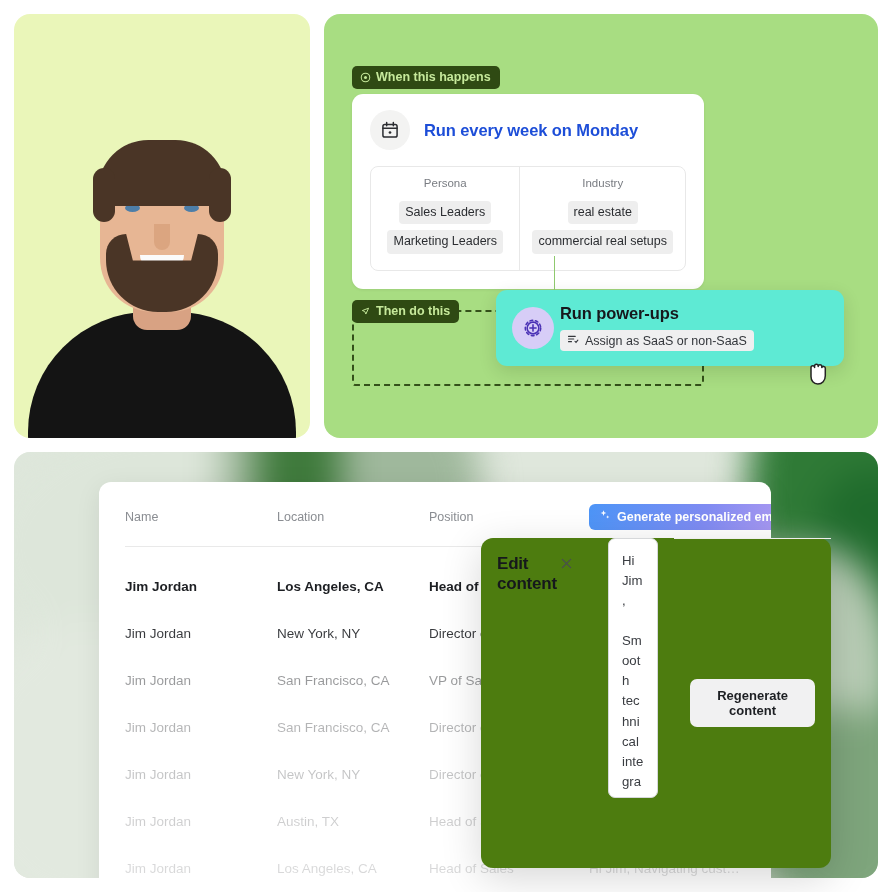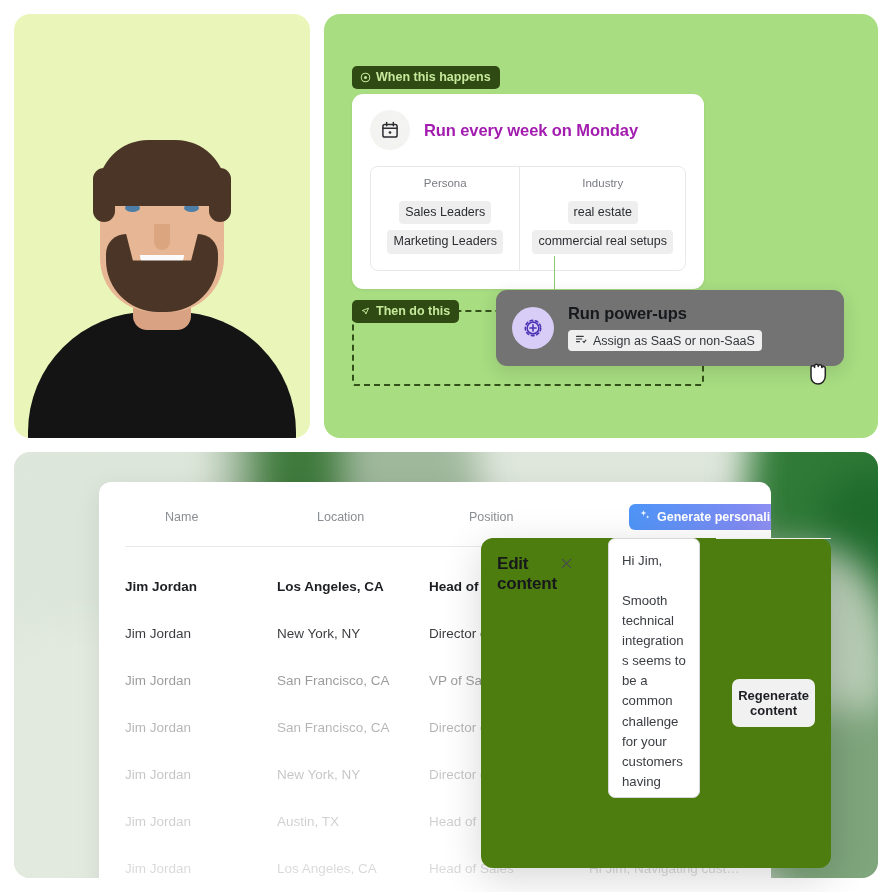--- a/index.html
+++ b/index.html
@@ -100,21 +100,21 @@
     background: #fff; border-radius: 11px;
     box-shadow: 0 1px 3px rgba(0,0,0,.07);
     padding: 16px 18px 18px 18px;
   }
   .trigger-head { display:flex; align-items:center; gap: 14px; }
   .trigger-icon {
     width: 40px; height: 40px; border-radius: 50%;
     background: #f3f3f2; display:flex; align-items:center; justify-content:center;
     flex: 0 0 auto;
   }
-  .trigger-title { font-size: 16.5px; font-weight: 700; color: #a21caf; letter-spacing:-.1px; }
+  .trigger-title { font-size: 16.5px; font-weight: 700; color: #1d4ed8; letter-spacing:-.1px; }
 
   .filters {
     margin-top: 16px;
     border: 1px solid #e8e8e8; border-radius: 8px;
     display: flex;
     text-align: center;
   }
   .filter-col { flex: 1; padding: 10px 12px 12px 12px; }
   .filter-col + .filter-col { border-left: 1px solid #e8e8e8; }
   .filter-label { font-size: 11.5px; color: #797c82; margin-bottom: 6px; }
@@ -131,24 +131,24 @@
     background: #8fc96e;
   }
   .drop-zone {
     position: absolute; left: 352px; top: 310px;
     width: 352px; height: 76px;
     border: 2px dashed #34501a; border-radius: 3px;
   }
   .action-card {
     position: absolute; left: 496px; top: 290px;
     width: 348px;
-    background: #737373; border-radius: 11px;
+    background: #5eead4; border-radius: 11px;
     box-shadow: 0 6px 18px rgba(20,40,10,.14);
     padding: 14px 16px 15px 16px;
-    display: flex; align-items: center; gap: 14px;
+    display: flex; align-items: center; gap: 6px;
     z-index: 5;
   }
   .action-icon {
     width: 42px; height: 42px; border-radius: 50%;
     background: #d7cdf7; display:flex; align-items:center; justify-content:center;
     flex: 0 0 auto;
   }
   .action-title { font-size: 16.5px; font-weight: 700; color: #16181c; letter-spacing:-.1px;}
   .action-pill {
     display: inline-flex; align-items: center; gap: 6px;
@@ -172,21 +172,21 @@
 
   .table-panel {
     position: absolute; left: 85px; top: 30px;
     width: 672px; height: 420px;
     background: #ffffff;
     border-radius: 12px 12px 0 0;
     box-shadow: 0 6px 26px rgba(0,0,0,.08);
     padding: 22px 26px 0 26px;
     overflow: hidden;
   }
-  .thead { display:flex; align-items:center; padding-bottom: 16px; margin-left: 40px; }
+  .thead { display:flex; align-items:center; padding-bottom: 16px; }
   .th { font-size: 12.5px; color: #8a8d92; }
   .c-name { width: 152px; flex:0 0 152px; }
   .c-loc  { width: 152px; flex:0 0 152px; }
   .c-pos  { width: 160px; flex:0 0 160px; }
   .c-mail { flex: 1 1 auto; }
   .gen-btn {
     display:inline-flex; align-items:center; gap:6px;
     background: linear-gradient(100deg,#4d95f7 0%,#7f8bf2 55%,#b49bf0 100%);
     color:#fff; font-size:12.5px; font-weight:600;
     padding: 5px 11px 6px 10px; border-radius:6px; border:0; cursor:pointer;
@@ -221,21 +221,21 @@
     font-size: 13.2px; line-height: 1.52; color:#3a3d42;
     background:#fff; overflow:hidden;
   }
   .modal-foot {
     display:flex; align-items:center; justify-content:space-between;
     padding: 14px 16px 16px 16px;
     border-top: 1px solid #eeeeee;
   }
   .btn-ghost {
     background:#f1f1f2; border:0; border-radius:7px; cursor:pointer;
-    font-size:13px; font-weight:700; color:#1d1f23; padding:9px 6px;
+    font-size:13px; font-weight:700; color:#1d1f23; padding:9px 27px;
     font-family:"Liberation Sans", sans-serif;
   }
   .foot-right { display:flex; align-items:center; gap:10px; }
   .btn-text {
     background:none; border:0; cursor:pointer;
     font-size:13px; font-weight:700; color:#1d1f23; padding:9px 8px;
     font-family:"Liberation Sans", sans-serif;
   }
   .btn-disabled {
     background:#f4f4f5; border:0; border-radius:7px;

